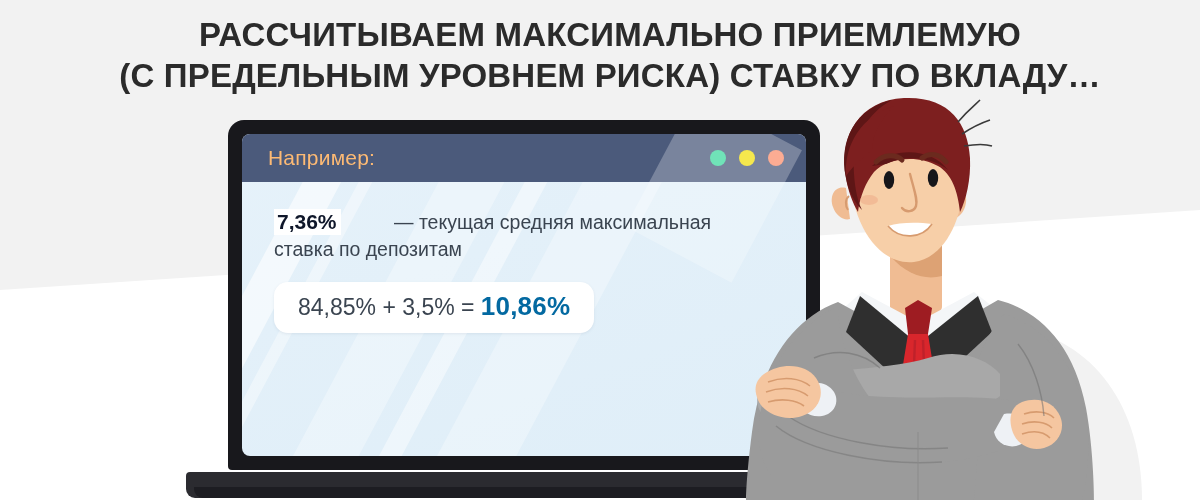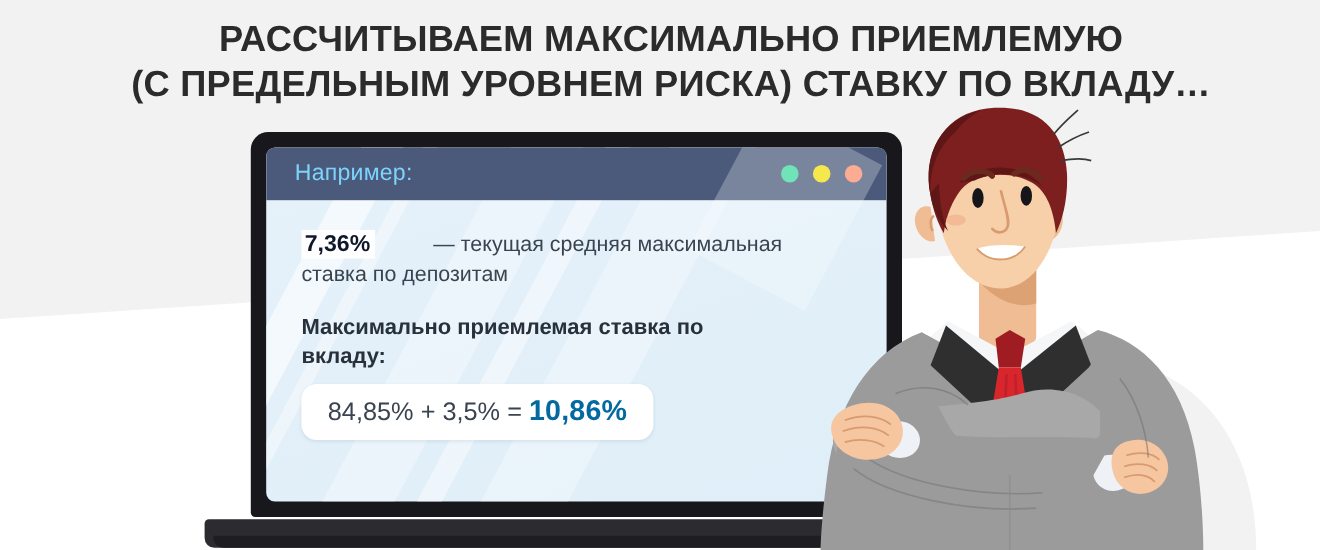--- a/index.html
+++ b/index.html
@@ -76,21 +76,21 @@
 
   
   .titlebar{
     position:absolute;left:0;top:0;width:564px;height:48px;
     background:#4b5a7b;
     display:flex;align-items:center;
     padding:0 22px 0 26px;
     z-index:2;
   }
   .titlebar-text{
-    color:#7dd3fc;font-size:21px;font-weight:400;letter-spacing:.2px;
+    color:#fdba74;font-size:21px;font-weight:400;letter-spacing:.2px;
     flex:1;
   }
   .dots{display:flex;gap:13px;align-items:center;}
   .dot{width:16px;height:16px;border-radius:50%;display:block;}
   .titlebar-glare{
     position:absolute;right:-10px;top:-40px;width:120px;height:150px;
     background:rgba(255,255,255,.26);
     transform:rotate(28deg);transform-origin:top left;
     pointer-events:none;
   }
@@ -172,21 +172,20 @@
     </div>
 
     <div class="content">
 
       <p class="para">
         <span class="hl">7,36%</span>
         <span class="rest">— текущая средняя максимальная ставка по депозитам</span>
       </p>
 
 
-      <p class="subhead">Максимально приемлемая ставка по вкладу:</p>
 
       <div class="result-chip">
         <span>84,85% + 3,5% = </span><span class="total">10,86%</span>
       </div>
 
     </div>
   </div>
 
   <div class="laptop-base"></div>
 </div>

